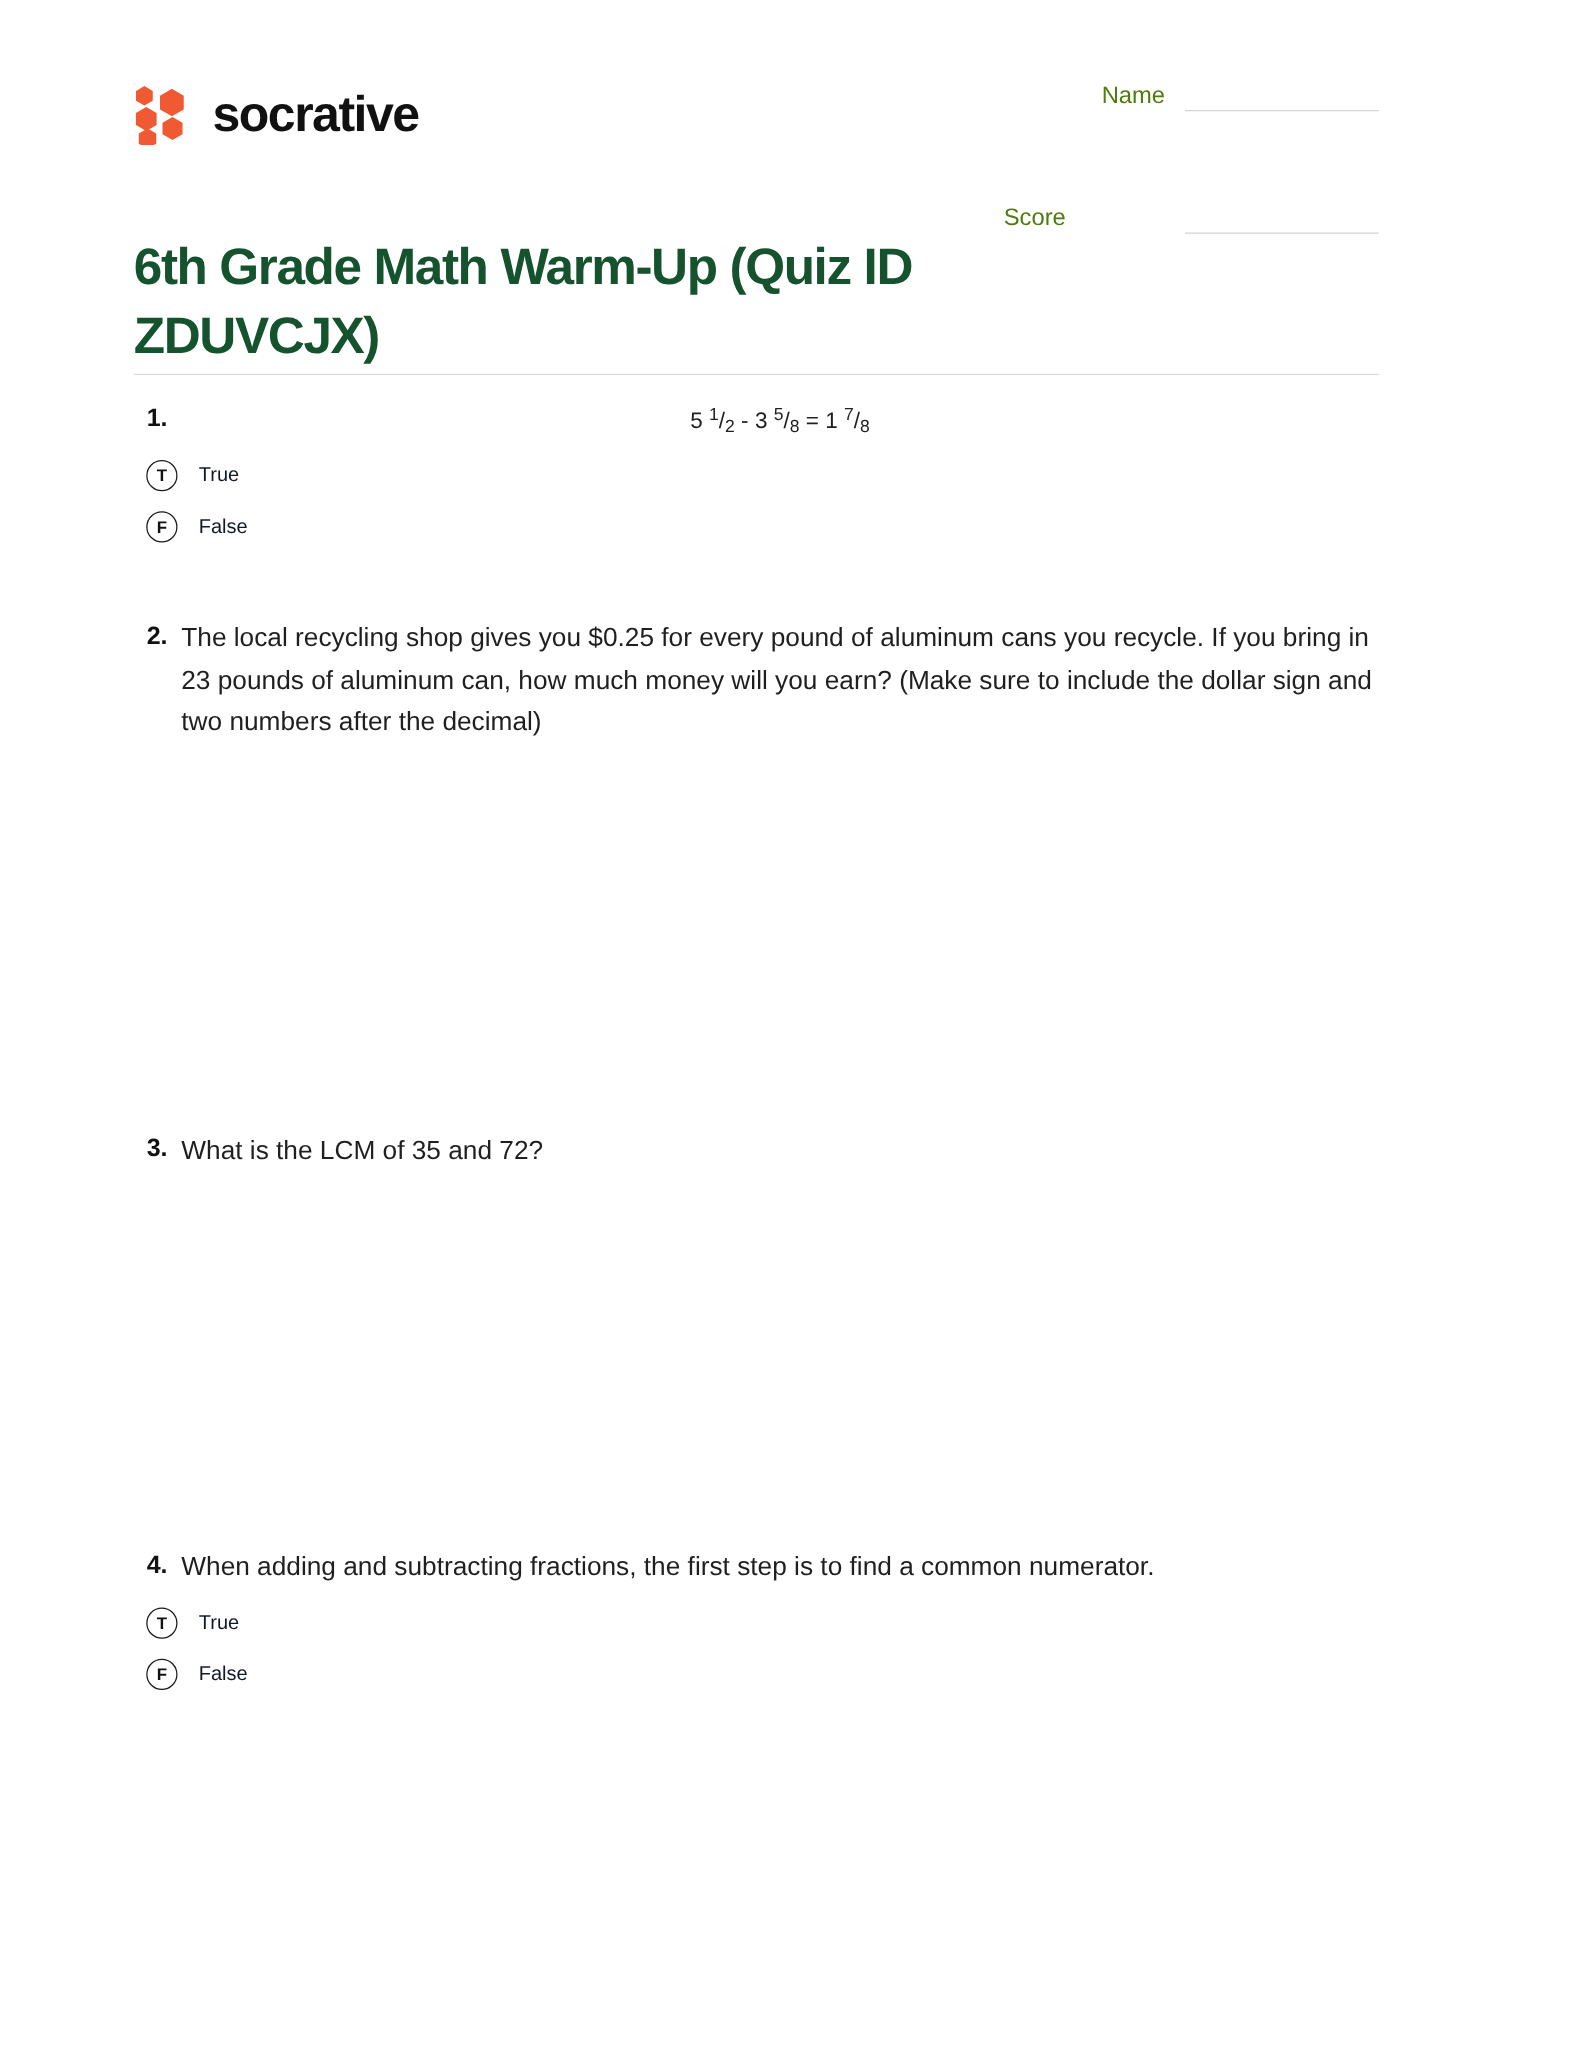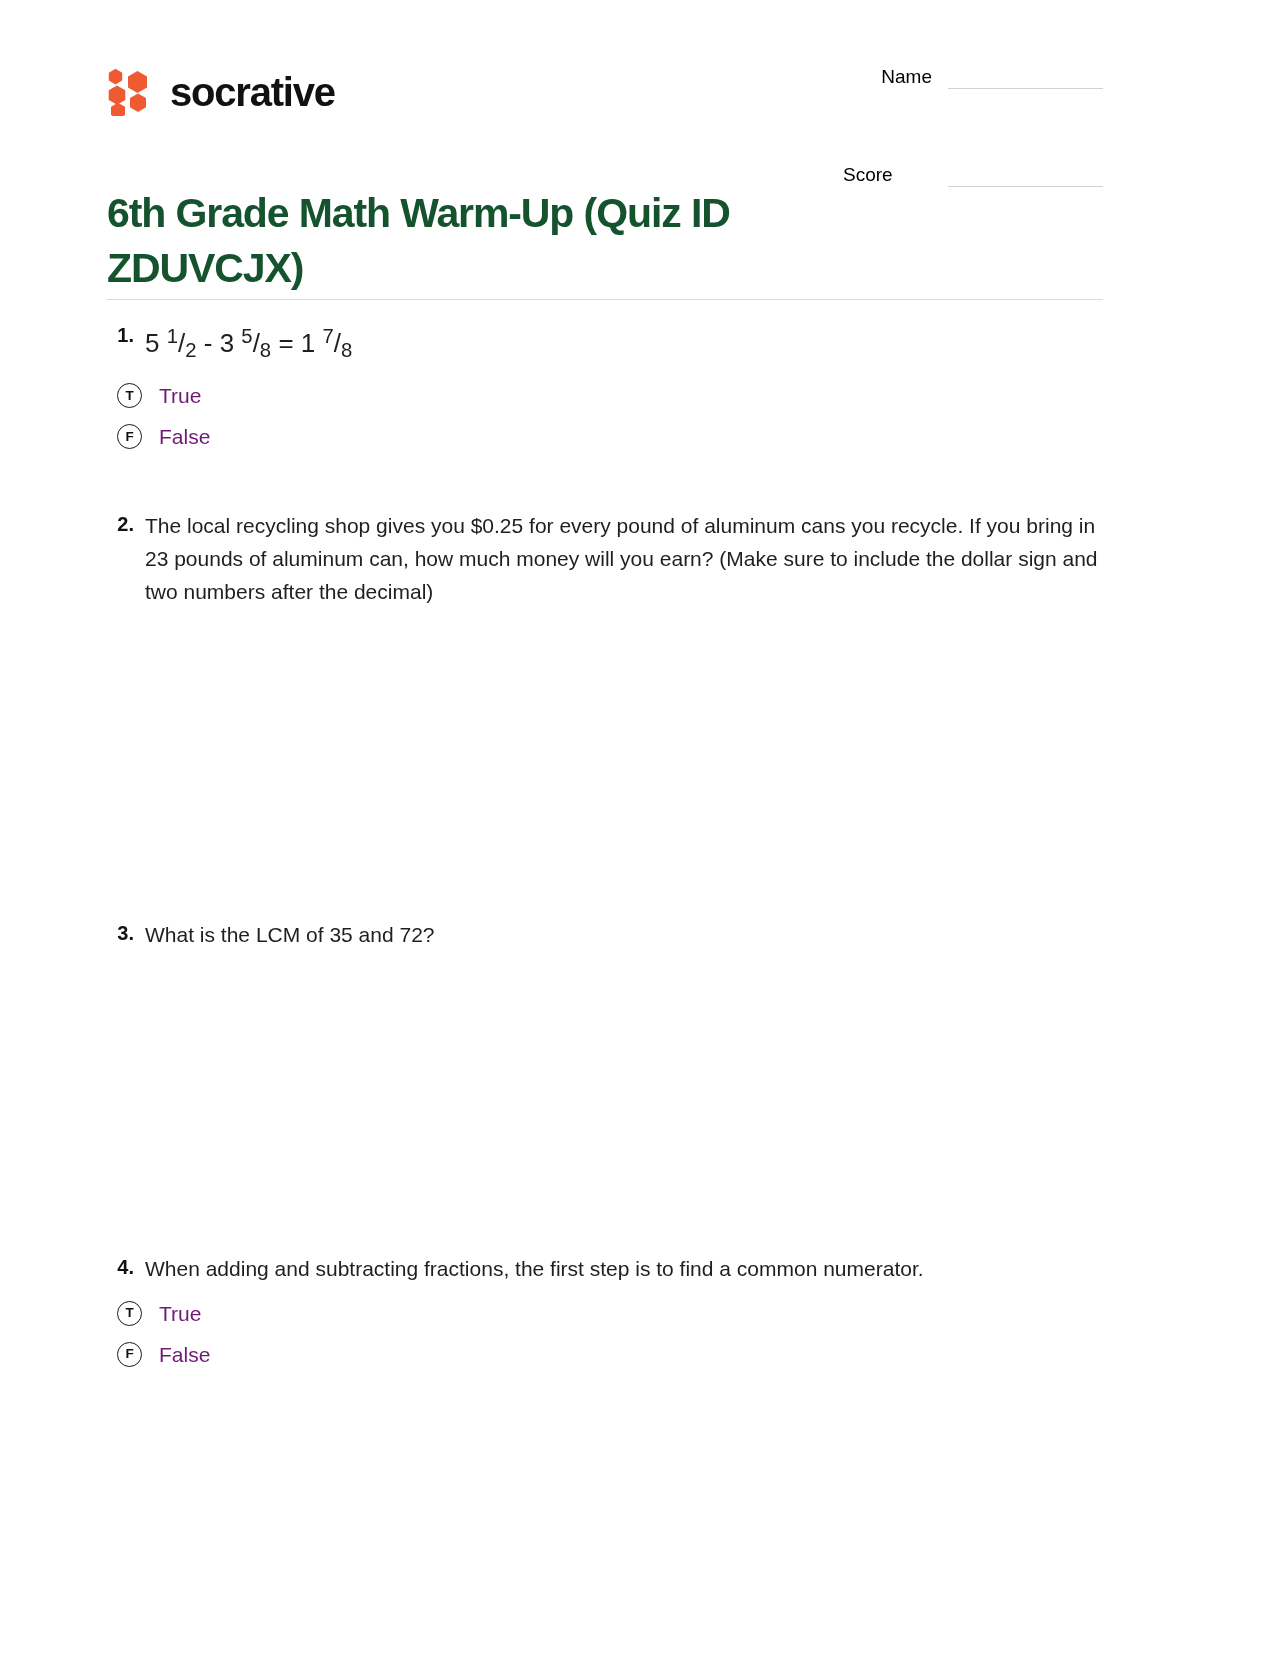--- a/index.html
+++ b/index.html
@@ -62,25 +62,24 @@
     width: 300px;
   }
   .field-row {
     display: flex;
     align-items: flex-end;
     justify-content: flex-end;
     height: 29px;
   }
   .field-label {
     font-size: 19px;
-    color: #000000;
+    color: #4d7c0f;
     line-height: 1;
     padding-bottom: 3px;
     white-space: nowrap;
-    margin-left: 40px;
   }
   .field-rule {
     width: 155px;
     margin-left: 16px;
     border-bottom: 1.5px solid #d3d3d3;
     height: 20px;
   }
   .field-score {
     margin-top: 69px;
     justify-content: space-between;
@@ -136,23 +135,24 @@
   }
   .q-text {
     flex: 1 1 auto;
     font-size: 21px;
     line-height: 1.58;
     color: #1f1f1f;
   }
 
   
   .mathline {
-    font-size: 26px;
+    font-size: 18px;
     line-height: 1.6;
     white-space: nowrap;
+    text-align: center;
   }
   .frac {
     display: inline-block;
     white-space: nowrap;
   }
   .frac .num {
     font-size: 0.78em;
     vertical-align: 0.45em;
   }
   .frac .sl {
@@ -182,22 +182,22 @@
     align-items: center;
     justify-content: center;
     font-size: 13.5px;
     font-weight: 700;
     color: #111111;
     box-sizing: border-box;
     line-height: 1;
   }
   .opt-label {
     margin-left: 17px;
-    font-size: 21px;
-    color: #701a75;
+    font-size: 16px;
+    color: #0f172a;
     line-height: 1;
   }
 
   .answer-space {
     width: 100%;
   }
 </style>
 </head>
 <body>
 

